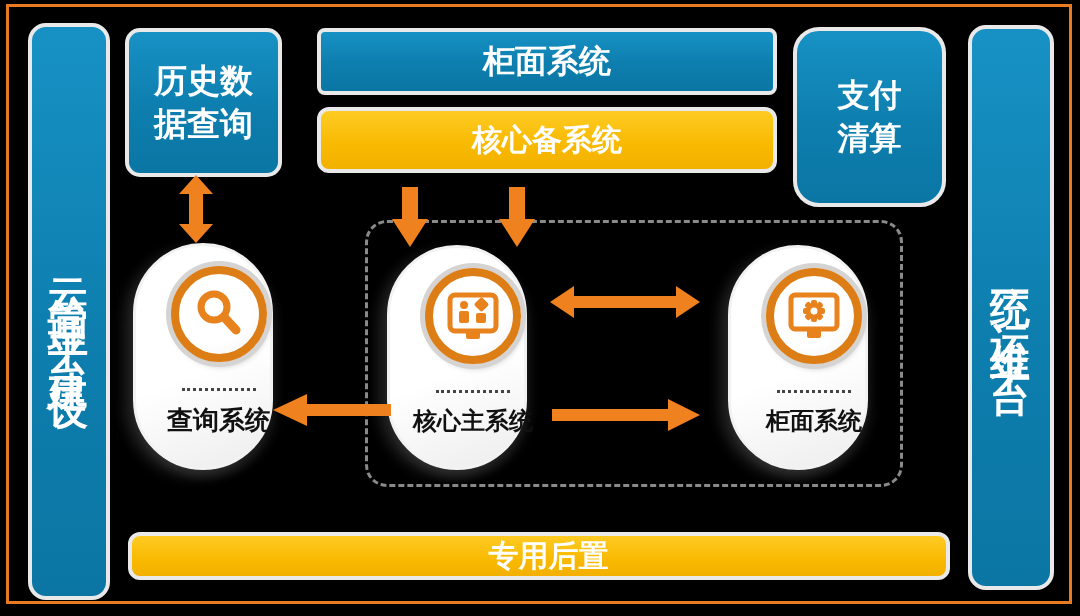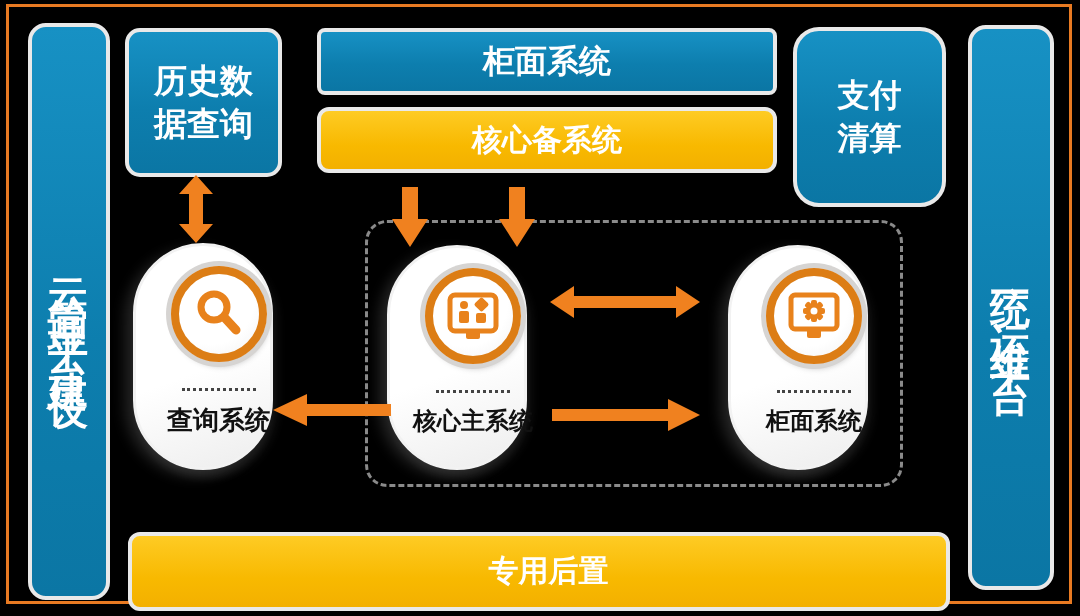--- a/index.html
+++ b/index.html
@@ -24,21 +24,21 @@
     letter-spacing:18px;font-size:40px;border-radius:18px;
   }
   #left-bar{left:28px;top:23px;width:82px;height:577px;}
   #right-bar{left:968px;top:25px;width:86px;height:565px;}
   #history-box{left:125px;top:28px;width:157px;height:149px;border-radius:15px;font-size:33px;line-height:1.3;}
   #history-box .wrap{width:104px;}
   #counter-bar{left:317px;top:28px;width:460px;height:67px;border-radius:8px;font-size:32px;}
   #front-bar{left:317px;top:107px;width:460px;height:66px;border-radius:12px;font-size:30px;}
   #payment-box{left:793px;top:27px;width:153px;height:180px;border-radius:26px;font-size:32px;line-height:1.35;}
   #payment-box .wrap{width:70px;}
-  #bottom-bar{left:128px;top:532px;width:822px;height:79px;border-radius:12px;font-size:30px;padding-left:19px;}
+  #bottom-bar{left:128px;top:532px;width:822px;height:48px;border-radius:12px;font-size:30px;padding-left:19px;}
   
   .dotted-zone{
     position:absolute;left:365px;top:220px;width:538px;height:267px;box-sizing:border-box;
     border:3px dashed #8a8a8a;border-radius:22px;z-index:1;
   }
   
   .capsule{
     position:absolute;width:140px;height:227px;border-radius:70px;box-sizing:border-box;
     background:linear-gradient(160deg,#ffffff 55%,#ededed 100%);
     border:3px solid #f2f2f2;

